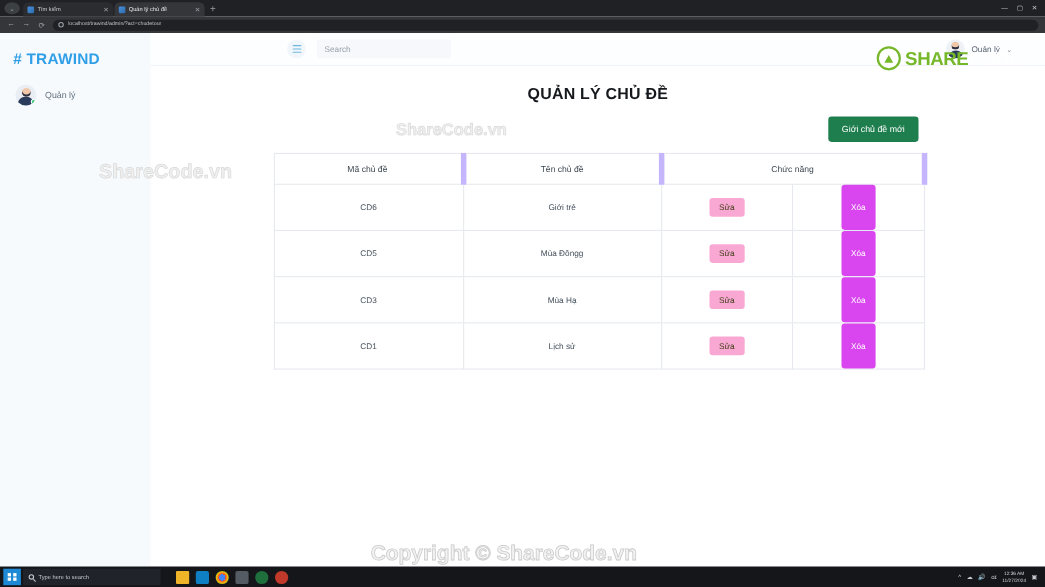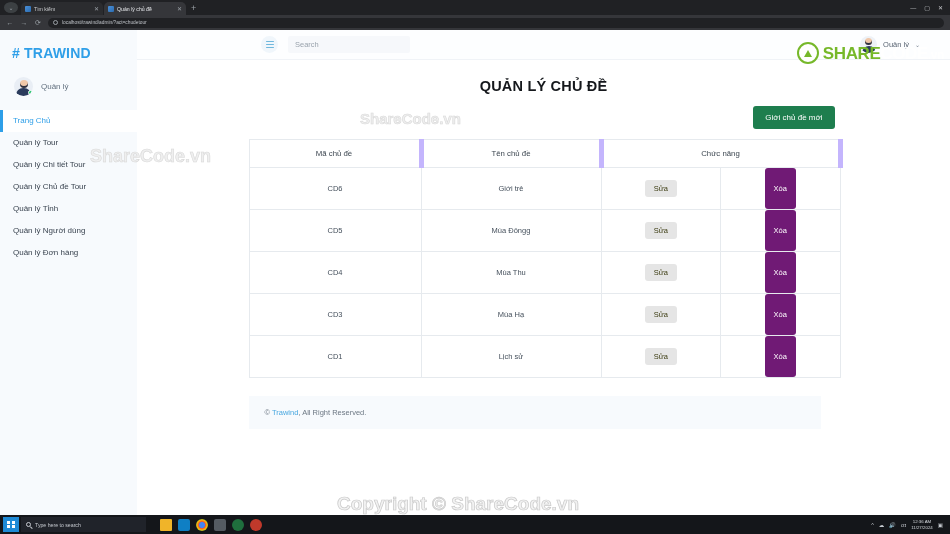--- a/index.html
+++ b/index.html
@@ -183,26 +183,26 @@
   table.grid th:first-child { border-left: 1px solid #e6eaee; }
   table.grid td {
     font-size: 7.5px; color: #45505c; text-align: center; padding: 0;
     height: 30px; border: 1px solid #e6eaee;
   }
   .col-ma { width: 172px; }
   .col-ten { width: 180px; }
   .col-sua { width: 122px; }
   .col-xoa { width: 120px; }
   .btn-edit {
-    background: #e5e5e5; color: #3b3b10; border: none; border-radius: 3px;
+    background: #f9a8d4; color: #3b3b10; border: none; border-radius: 3px;
     font-size: 7.5px; padding: 4px 9px; cursor: pointer;
     font-family: "Liberation Sans", sans-serif;
   }
   .btn-del {
-    background: #701a75; color: #ffffff; border: none; border-radius: 3px;
+    background: #d946ef; color: #ffffff; border: none; border-radius: 3px;
     font-size: 7.5px; padding: 16px 9px; cursor: pointer;
     font-family: "Liberation Sans", sans-serif;
   }
 
   .footer {
     margin-top: 18px; padding: 12px 0 12px 16px; background: #f7fafd;
     width: 572px; font-size: 7.5px; color: #6c7783;
   }
   .footer a { color: #4aa8e0; text-decoration: none; }
 
@@ -307,29 +307,20 @@
       <div class="sc-text"><span class="sc-share">SHARE</span><span class="sc-code">CODE</span><span class="sc-vn">.vn</span></div>
     </div>
 
     <div class="sidebar">
       <div class="brand"># TRAWIND</div>
       <div class="profile">
         <div class="avatar-sm">
           <span class="avatar-dot"></span>
         </div>
         <div class="profile-name">Quản lý</div>
-      </div>
-      <div class="nav">
-        <div class="nav-item active">Trang Chủ</div>
-        <div class="nav-item">Quản lý Tour</div>
-        <div class="nav-item">Quản lý Chi tiết Tour</div>
-        <div class="nav-item">Quản lý Chủ đề Tour</div>
-        <div class="nav-item">Quản lý Tỉnh</div>
-        <div class="nav-item">Quản lý Người dùng</div>
-        <div class="nav-item">Quản lý Đơn hàng</div>
       </div>
     </div>
 
     <div class="main">
       <div class="topbar">
         <div class="hamburger">
           <i></i>
             <i></i>
             <i></i>
         </div>
@@ -372,30 +363,20 @@
               <td class="col-ma">CD5</td>
               <td class="col-ten">Mùa Đôngg</td>
               <td class="col-sua">
                 <button class="btn-edit">Sửa</button>
               </td>
               <td class="col-xoa">
                 <button class="btn-del">Xóa</button>
               </td>
             </tr>
             <tr>
-              <td class="col-ma">CD4</td>
-              <td class="col-ten">Mùa Thu</td>
-              <td class="col-sua">
-                <button class="btn-edit">Sửa</button>
-              </td>
-              <td class="col-xoa">
-                <button class="btn-del">Xóa</button>
-              </td>
-            </tr>
-            <tr>
               <td class="col-ma">CD3</td>
               <td class="col-ten">Mùa Hạ</td>
               <td class="col-sua">
                 <button class="btn-edit">Sửa</button>
               </td>
               <td class="col-xoa">
                 <button class="btn-del">Xóa</button>
               </td>
             </tr>
             <tr>
@@ -404,24 +385,20 @@
               <td class="col-sua">
                 <button class="btn-edit">Sửa</button>
               </td>
               <td class="col-xoa">
                 <button class="btn-del">Xóa</button>
               </td>
             </tr>
           </tbody>
         </table>
 
-        <div class="footer">
-          <span>©</span>
-          <a href="#">Trawind</a><span>, All Right Reserved.</span>
-        </div>
       </div>
 
       <div class="scrolltop">
         <span>↑</span>
       </div>
     </div>
 
     <div class="wm wm-a">ShareCode.vn</div>
     <div class="wm wm-b">ShareCode.vn</div>
   </div>

